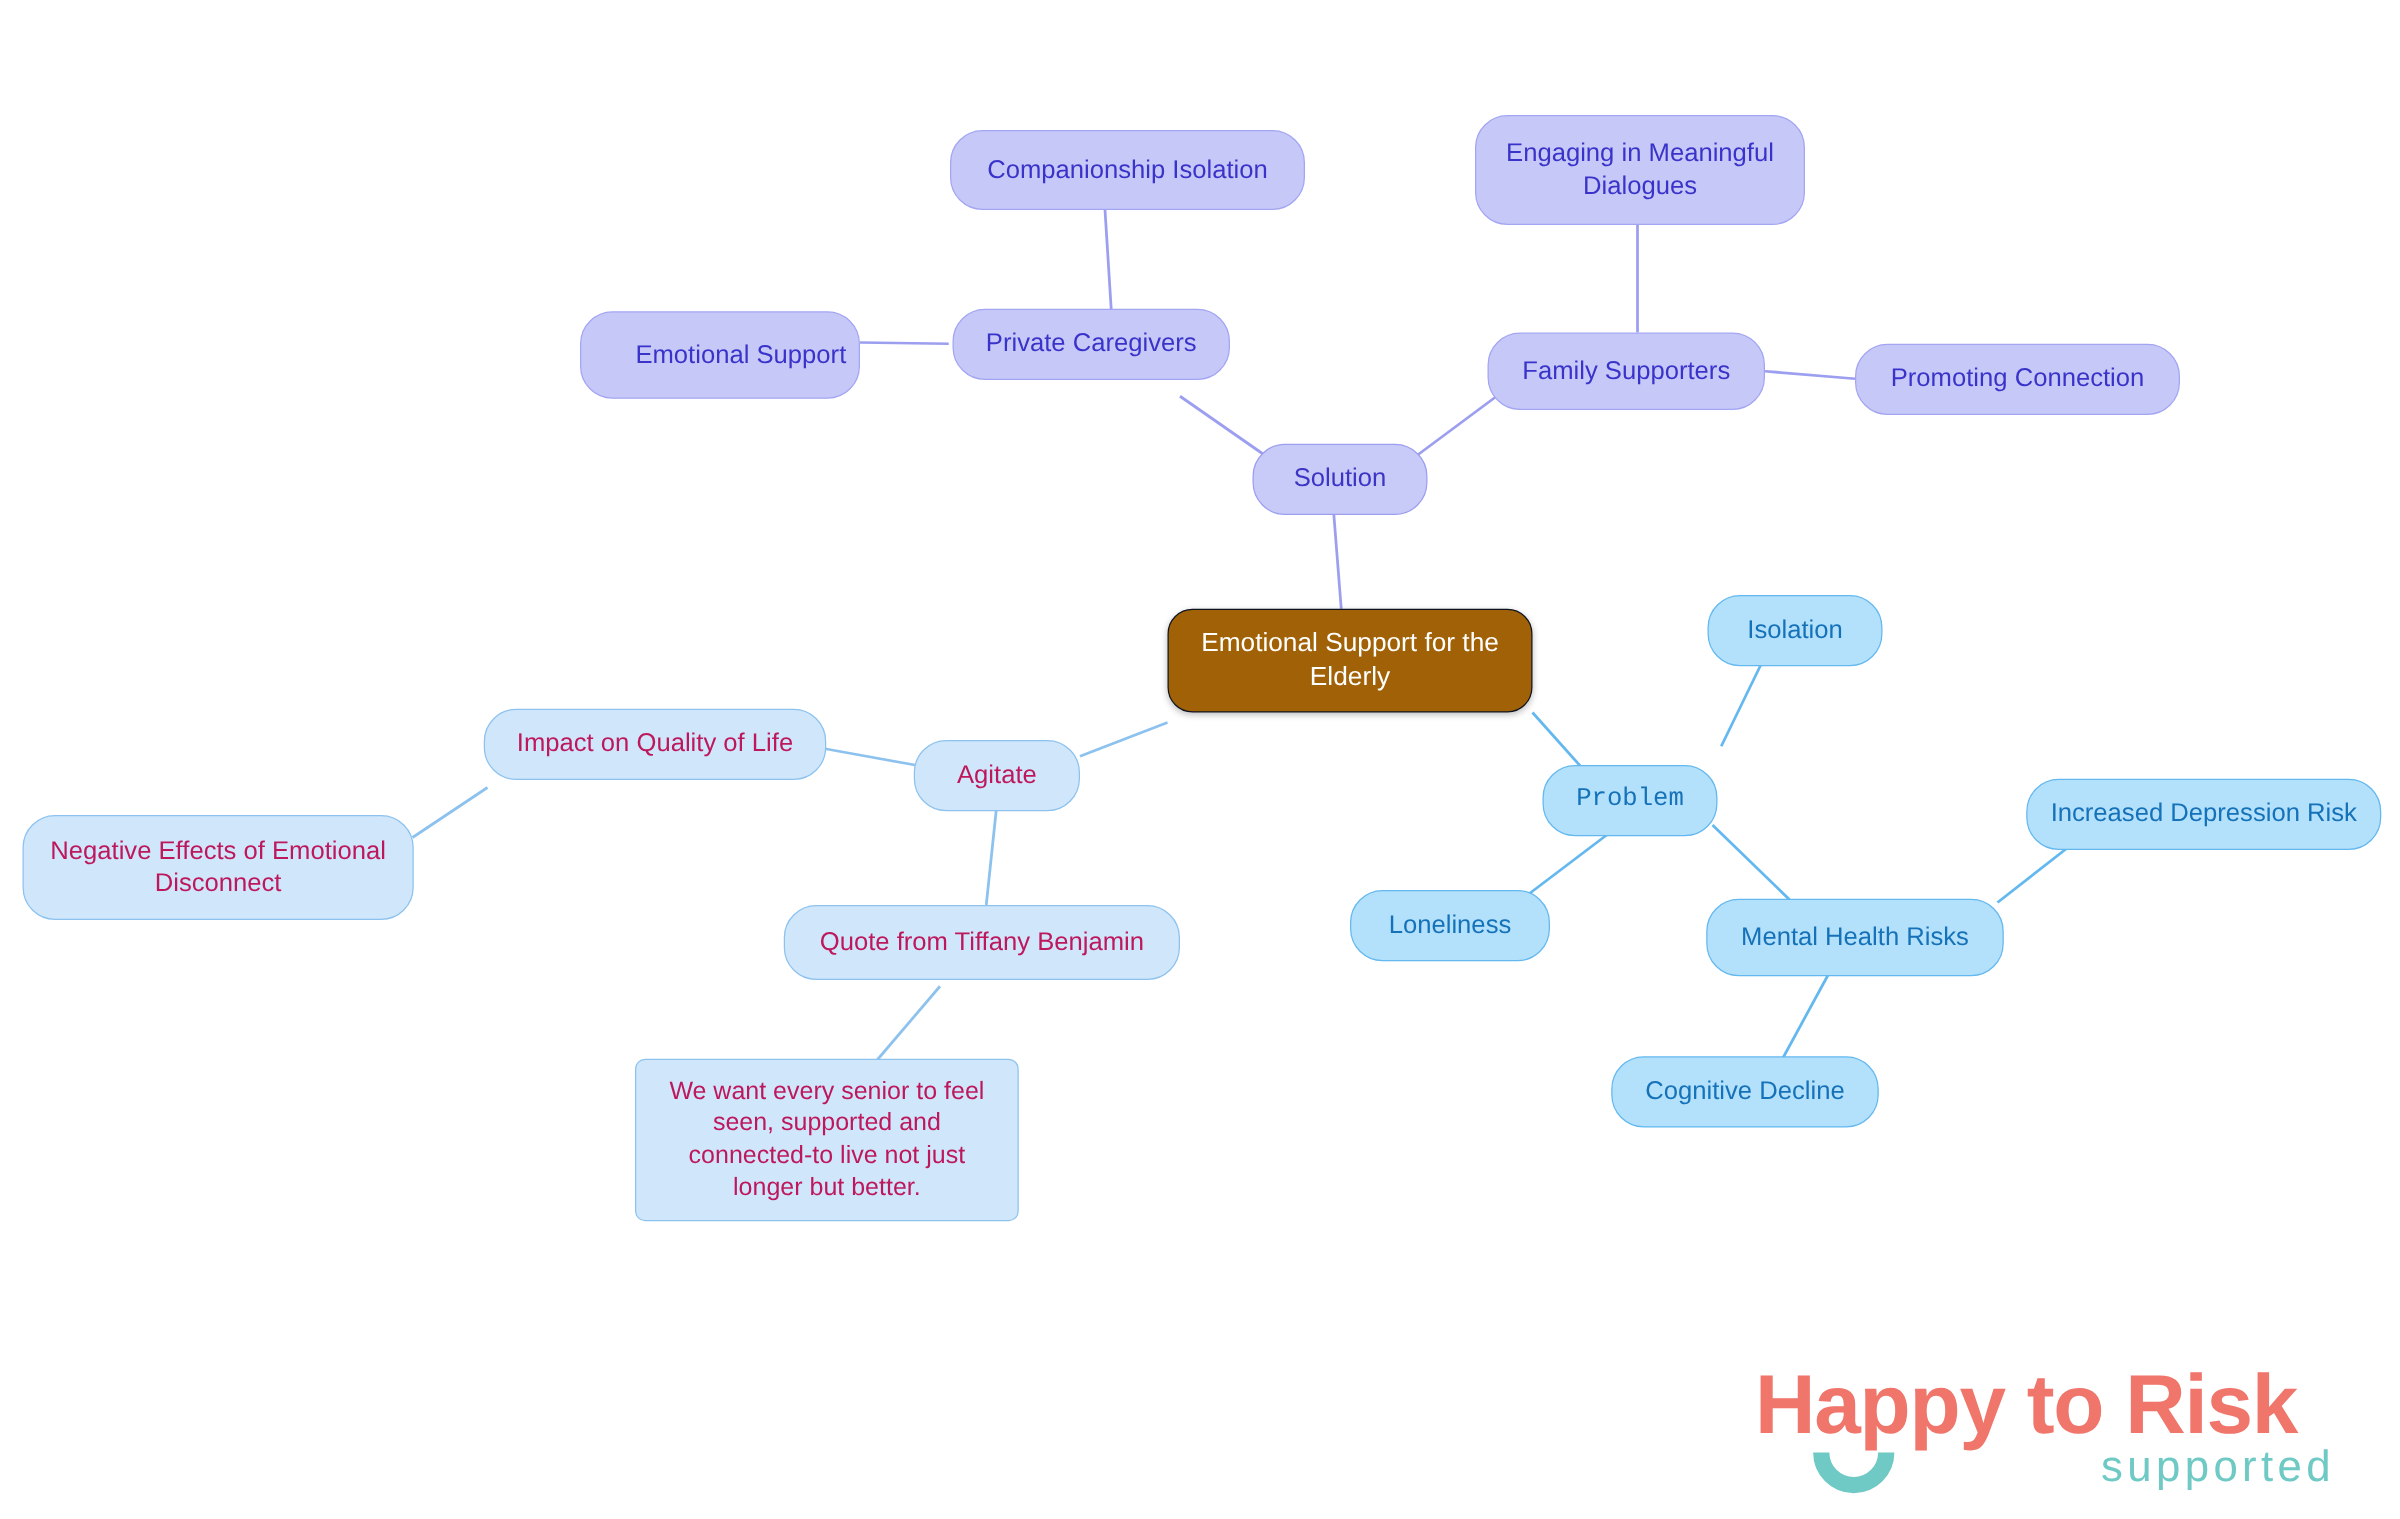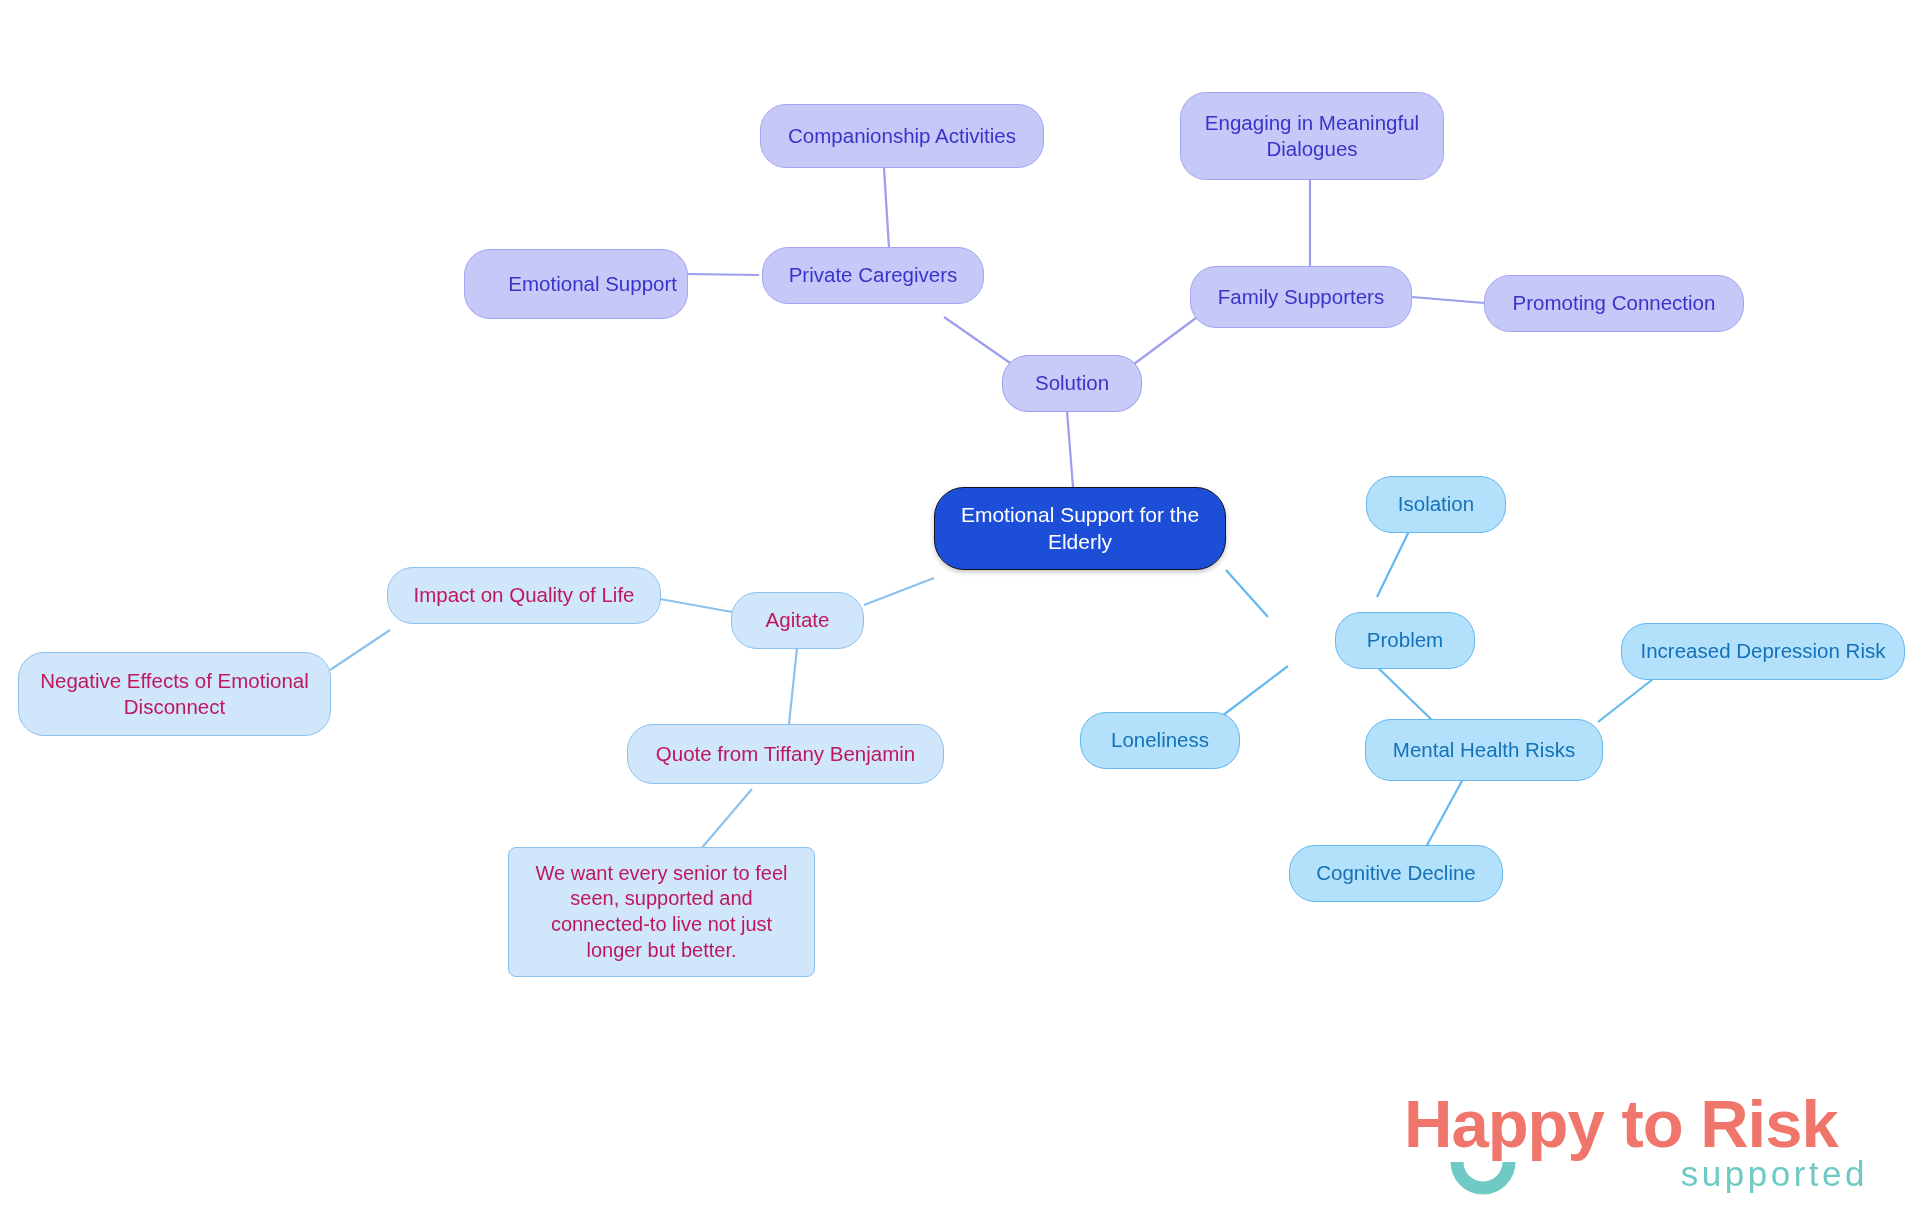--- a/index.html
+++ b/index.html
@@ -42,25 +42,25 @@
     z-index: 5;
   }
   .node span {
     display: block;
     width: 100%;
     white-space: pre-line;
   }
 
   
   .n-root {
-    background: #1d4ed8;
+    background: #a16207;
     border-color: #0f1420;
     color: #ffffff;
     font-size: 21px;
-    border-radius: 30px;
+    border-radius: 20px;
     box-shadow: 0 2px 5px rgba(0,0,0,0.25);
   }
 
   
   .n-purple {
     background: #c8caf7;
     border-color: #9c9ef0;
     color: #3b34c4;
     font-size: 20.5px;
   }
@@ -170,41 +170,41 @@
 
   <div class="node n-purple" style="left:1002px; top:355px; width:140px; height:57px;">
     <span>Solution</span>
   </div>
 
   <div class="node n-purple-b" style="left:762px; top:247px; width:222px; height:57px;">
     <span>Private Caregivers</span>
   </div>
 
   <div class="node n-purple-b" style="left:760px; top:104px; width:284px; height:64px;">
-    <span>Companionship Activities</span>
+    <span>Companionship Isolation</span>
   </div>
 
   <div class="node n-purple-b" style="left:464px; top:249px; width:224px; height:70px;text-align:right;">
     <span>Emotional Support</span>
   </div>
 
   <div class="node n-purple-b" style="left:1190px; top:266px; width:222px; height:62px;">
     <span>Family Supporters</span>
   </div>
 
   <div class="node n-purple-b" style="left:1180px; top:92px; width:264px; height:88px;">
     <span>Engaging in Meaningful
 Dialogues</span>
   </div>
 
   <div class="node n-purple-b" style="left:1484px; top:275px; width:260px; height:57px;">
     <span>Promoting Connection</span>
   </div>
 
-  <div class="node n-blue" style="left:1335px; top:612px; width:140px; height:57px;">
+  <div class="node n-blue" style="left:1234px; top:612px; width:140px; height:57px;font-family:Liberation Mono, monospace;">
     <span>Problem</span>
   </div>
 
   <div class="node n-blue" style="left:1366px; top:476px; width:140px; height:57px;">
     <span>Isolation</span>
   </div>
 
   <div class="node n-blue" style="left:1080px; top:712px; width:160px; height:57px;">
     <span>Loneliness</span>
   </div>

